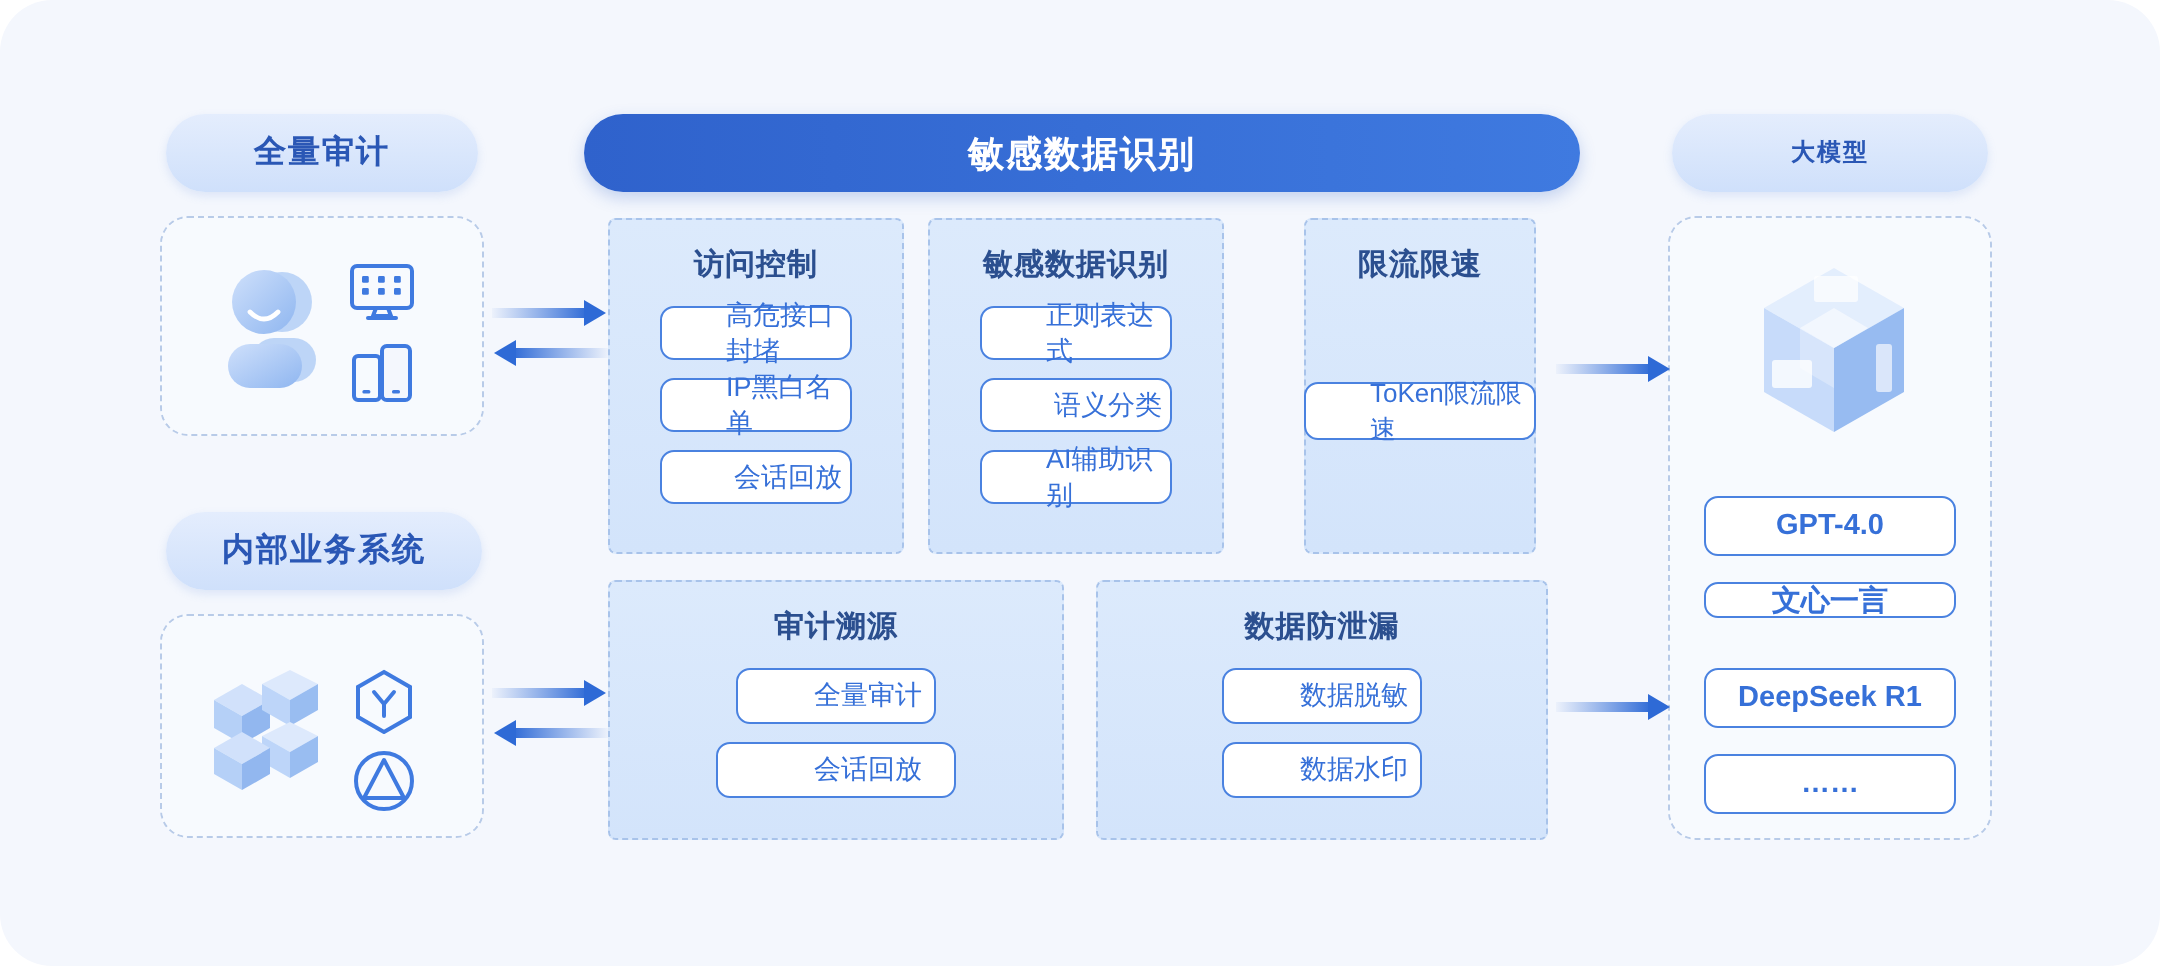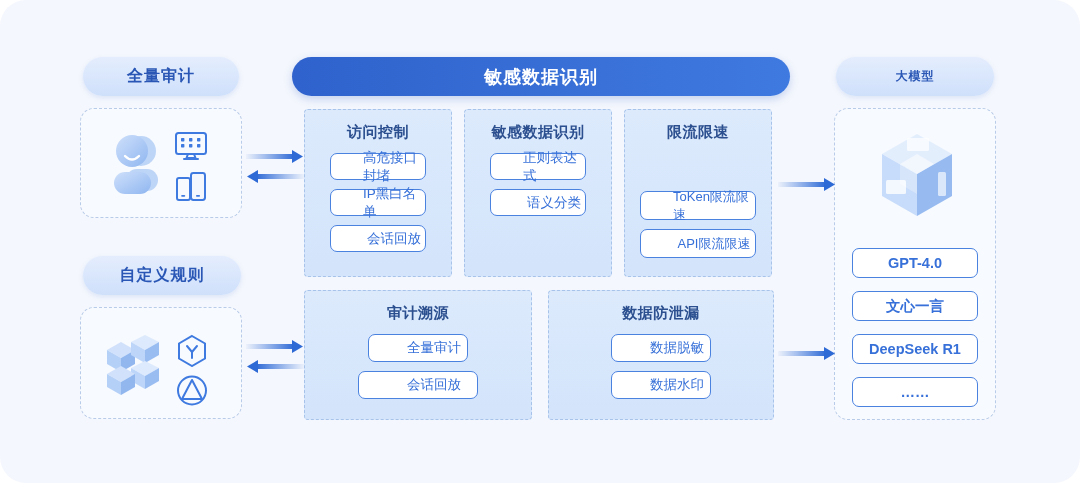--- a/index.html
+++ b/index.html
@@ -149,21 +149,21 @@
 
     <svg class="icon-wrap" style="left:94px; top:62px;" width="34" height="32" viewBox="0 0 34 32">
       <rect x="2" y="7" width="13" height="22" rx="2" fill="none" stroke="#3f7ae0" stroke-width="2"></rect>
       <rect x="16" y="2" width="14" height="27" rx="2.4" fill="#f4f7fd" stroke="#3f7ae0" stroke-width="2"></rect>
       <rect x="6.2" y="24" width="4" height="1.8" rx="0.8" fill="#3f7ae0"></rect>
       <rect x="21" y="24" width="4" height="1.8" rx="0.8" fill="#3f7ae0"></rect>
     </svg>
   </div>
 
   <div class="pill pill-light" style="left:83px; top:256px; width:158px; height:39px; font-size:16px;">
-    <span>自定义规则</span>
+    <span>内部业务系统</span>
   </div>
 
   <div class="dashbox" style="left:80px; top:307px; width:162px; height:112px;">
 
     <svg class="icon-wrap" style="left:18px; top:24px;" width="66" height="66" viewBox="0 0 66 66">
       <g opacity="0.95">
         <path d="M8 18 l14 -8 l14 8 l-14 8 z" fill="#cfe0fb"></path>
         <path d="M8 18 l14 8 l0 14 l-14 -8 z" fill="#b2cef7"></path>
         <path d="M36 18 l-14 8 l0 14 l14 -8 z" fill="#8db4ef"></path>
         <path d="M32 10 l14 -7 l14 7 l-14 8 z" fill="#dce9fc"></path>
@@ -197,26 +197,26 @@
     <div class="panel-title">访问控制</div>
     <div class="chip" style="width:96px; height:27px;">高危接口封堵</div>
     <div class="chip" style="width:96px; height:27px;">IP黑白名单</div>
     <div class="chip" style="width:96px; height:27px;">会话回放</div>
   </div>
 
   <div class="panel" style="left:464px; top:109px; width:148px; height:168px;">
     <div class="panel-title">敏感数据识别</div>
     <div class="chip" style="width:96px; height:27px;">正则表达式</div>
     <div class="chip" style="width:96px; height:27px;">语义分类</div>
-  </div>
-
-  <div class="panel" style="left:624px; top:109px; width:148px; height:168px;">
+    <div class="chip" style="width:96px; height:27px;">AI辅助识别</div>
+  </div>
+
+  <div class="panel" style="left:652px; top:109px; width:116px; height:168px;">
     <div class="panel-title">限流限速</div>
     <div class="chip" style="width:116px; height:29px; margin-top:38px; font-size:13px;">ToKen限流限速</div>
-    <div class="chip" style="width:116px; height:29px; font-size:13px;">API限流限速</div>
   </div>
 
   <div class="panel" style="left:304px; top:290px; width:228px; height:130px;">
     <div class="panel-title">审计溯源</div>
     <div class="chip" style="width:100px; height:28px;">全量审计</div>
     <div class="chip" style="width:120px; height:28px;">会话回放</div>
   </div>
 
   <div class="panel" style="left:548px; top:290px; width:226px; height:130px;">
     <div class="panel-title">数据防泄漏</div>
@@ -238,21 +238,21 @@
       <path d="M80 26 L45 46 L45 88 L80 68 Z" fill="#8fb6f0"></path>
       <path d="M45 26 L62 36 L45 46 L28 36 Z" fill="#ffffff" opacity="0.55"></path>
       <path d="M28 36 L45 46 L45 66 L28 56 Z" fill="#ffffff" opacity="0.3"></path>
       <rect x="35" y="10" width="22" height="13" rx="1.5" fill="#ffffff" opacity="0.75"></rect>
       <rect x="14" y="52" width="20" height="14" rx="1.5" fill="#ffffff" opacity="0.8"></rect>
       <rect x="66" y="44" width="8" height="24" rx="1.5" fill="#ffffff" opacity="0.65"></rect>
     </g>
   </svg>
 
   <div class="modelchip" style="left:852px; top:248px; width:126px; height:30px;">GPT-4.0</div>
-  <div class="modelchip" style="left:852px; top:291px; width:126px; height:30px;">文心一言</div>
+  <div class="modelchip" style="left:852px; top:291px; width:126px; height:18px;">文心一言</div>
   <div class="modelchip" style="left:852px; top:334px; width:126px; height:30px;">DeepSeek R1</div>
   <div class="modelchip" style="left:852px; top:377px; width:126px; height:30px;">……</div>
 
   <svg class="arrow" style="left:246px; top:148px;" width="58" height="42" viewBox="0 0 58 42">
     <rect x="0" y="6" width="48" height="5" fill="url(#arrowR)"></rect>
     <path d="M46 2 L57 8.5 L46 15 Z" fill="#2e6ad6"></path>
     <rect x="10" y="26" width="48" height="5" fill="url(#arrowL)"></rect>
     <path d="M12 22 L1 28.5 L12 35 Z" fill="#2e6ad6"></path>
   </svg>
 

